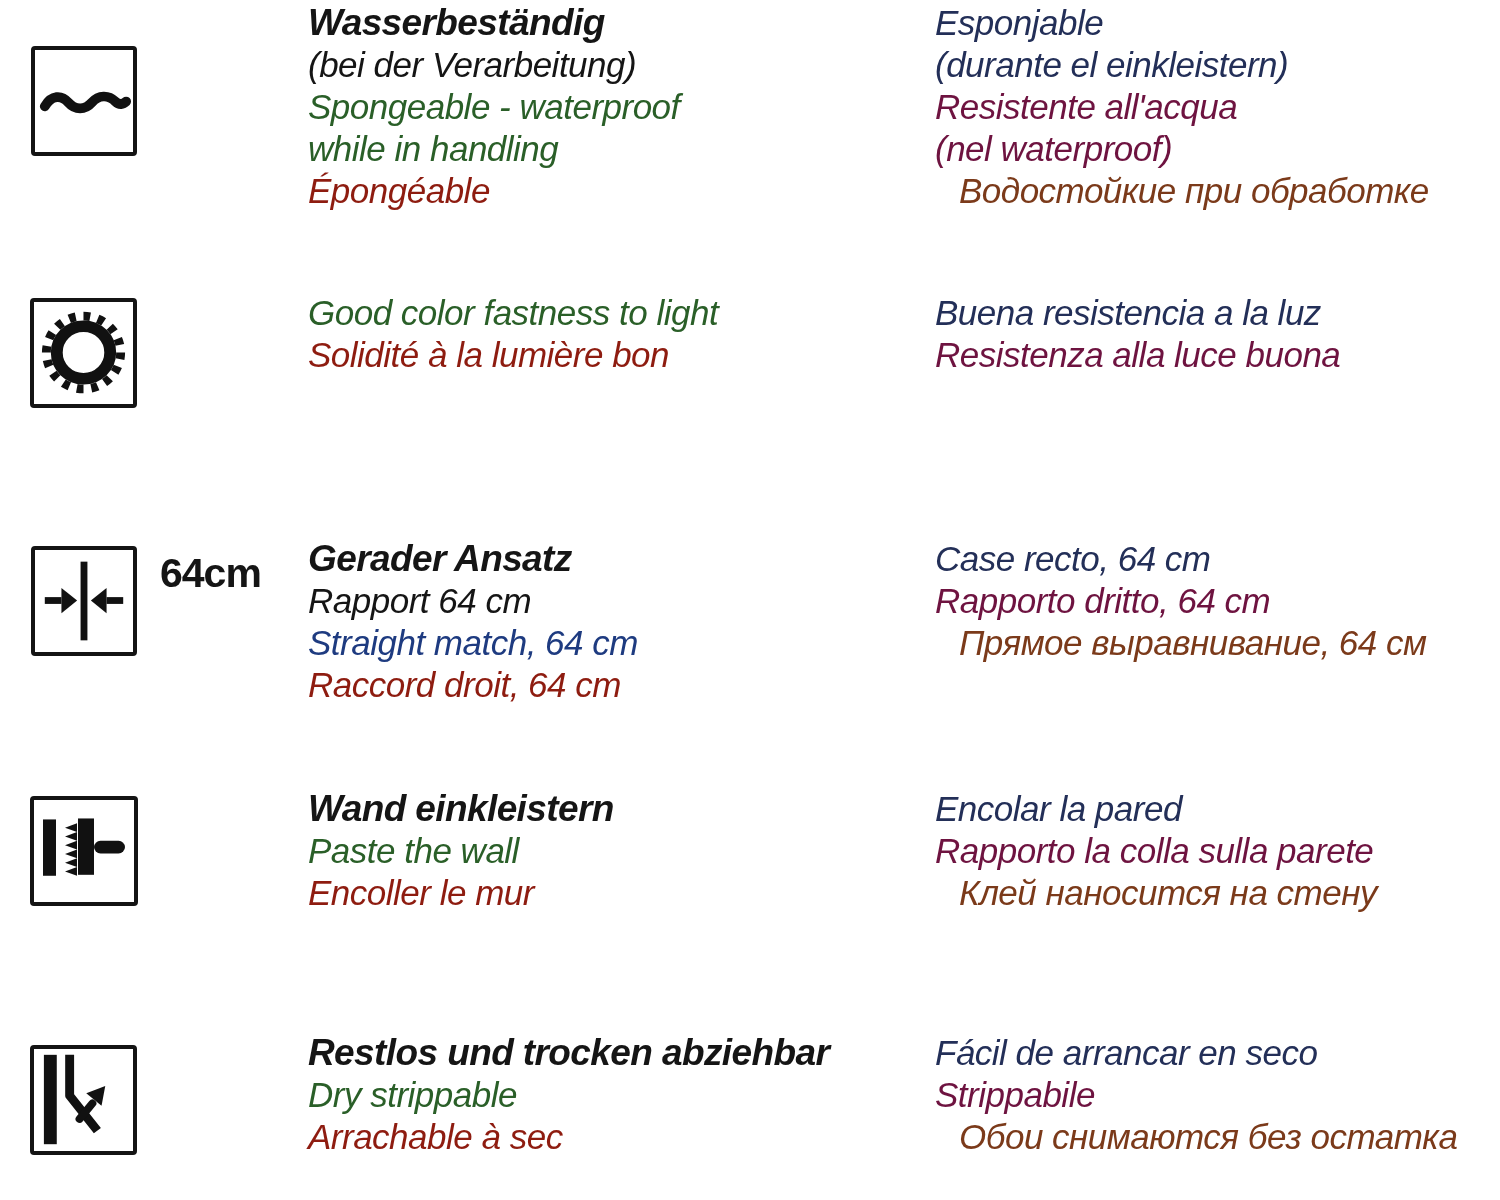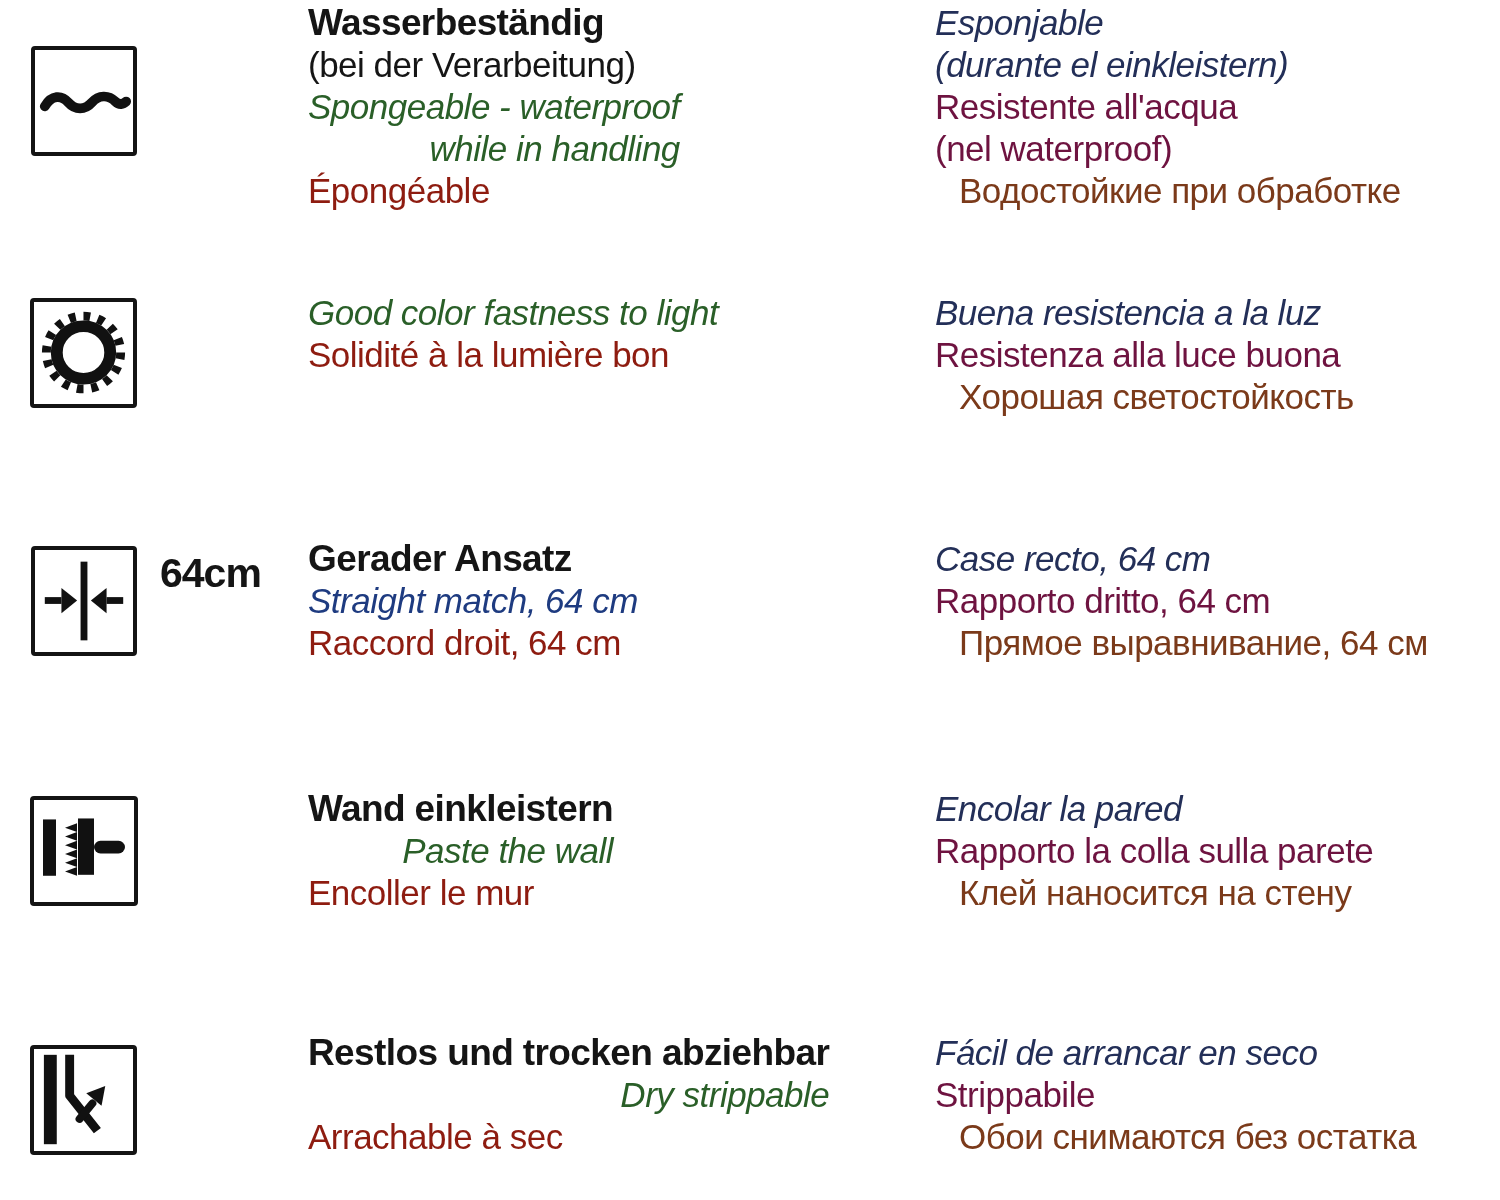--- a/index.html
+++ b/index.html
@@ -41,24 +41,25 @@
     top: 0;
   }
   .col.left  { left: 308px; }
   .col.right { left: 935px; }
   .line {
     height: 42px;
     line-height: 42px;
     font-size: 35px;
     letter-spacing: -0.5px;
     white-space: nowrap;
+    font-style: italic;
   }
   .de-bold { font-weight: 700; font-size: 37px; letter-spacing: -0.6px; color: var(--c-de, #151515); }
   .de      { color: var(--c-de, #151515); }
-  .en      { font-style: italic; color: var(--c-en, #2a5f28); text-align: right; }
+  .en      { font-style: italic; color: var(--c-en, #2a5f28); }
   .en-blue { font-style: italic; color: var(--c-enblue, #1e3b80); }
   .fr      { color: var(--c-fr, #8e1c10); }
   .es      { font-style: italic; color: var(--c-es, #232f58); }
   .it      { color: var(--c-it, #6e1340); }
   .ru      { color: var(--c-ru, #7b3a1a); margin-left: 24px; }
   .glyph   { fill: var(--c-icon, #111111); stroke: none; }
   .glyph-stroke { fill: none; stroke: var(--c-icon, #111111); }
 </style>
 </head>
 <body style="background: rgb(255, 255, 255);">
@@ -92,37 +93,37 @@
       <circle class="glyph-stroke" cx="50" cy="52" r="37.5" stroke-width="9" stroke-dasharray="6.8,7.9"></circle>
     </svg>
   </div>
   <div class="col left">
     <div class="line en">Good color fastness to light</div>
     <div class="line fr">Solidité à la lumière bon</div>
   </div>
   <div class="col right">
     <div class="line es">Buena resistencia a la luz</div>
     <div class="line it">Resistenza alla luce buona</div>
-    <div class="line ru">Хорошая светостойкость</div>
   </div>
 </div>
 
 <div class="row" style="top:538px">
   <div class="iconbox" style="left:31px; top:8px; width:106px; height:110px">
     <svg viewBox="0 0 100 105" preserveAspectRatio="none">
       <rect class="glyph" x="46.5" y="12" width="7" height="81"></rect>
       <rect class="glyph" x="10" y="48.5" width="17" height="7"></rect>
       <polygon class="glyph" points="27,39 43,52 27,65"></polygon>
       <rect class="glyph" x="73" y="48.5" width="17" height="7"></rect>
       <polygon class="glyph" points="73,39 57,52 73,65"></polygon>
     </svg>
   </div>
   <div class="icon-label" style="left:160px; top:12px">64cm</div>
   <div class="col left">
     <div class="line de-bold">Gerader Ansatz</div>
+    <div class="line de">Rapport 64 cm</div>
     <div class="line en-blue">Straight match, 64 cm</div>
     <div class="line fr">Raccord droit, 64 cm</div>
   </div>
   <div class="col right">
     <div class="line es">Case recto, 64 cm</div>
     <div class="line it">Rapporto dritto, 64 cm</div>
     <div class="line ru">Прямое выравнивание, 64 см</div>
   </div>
 </div>
 

